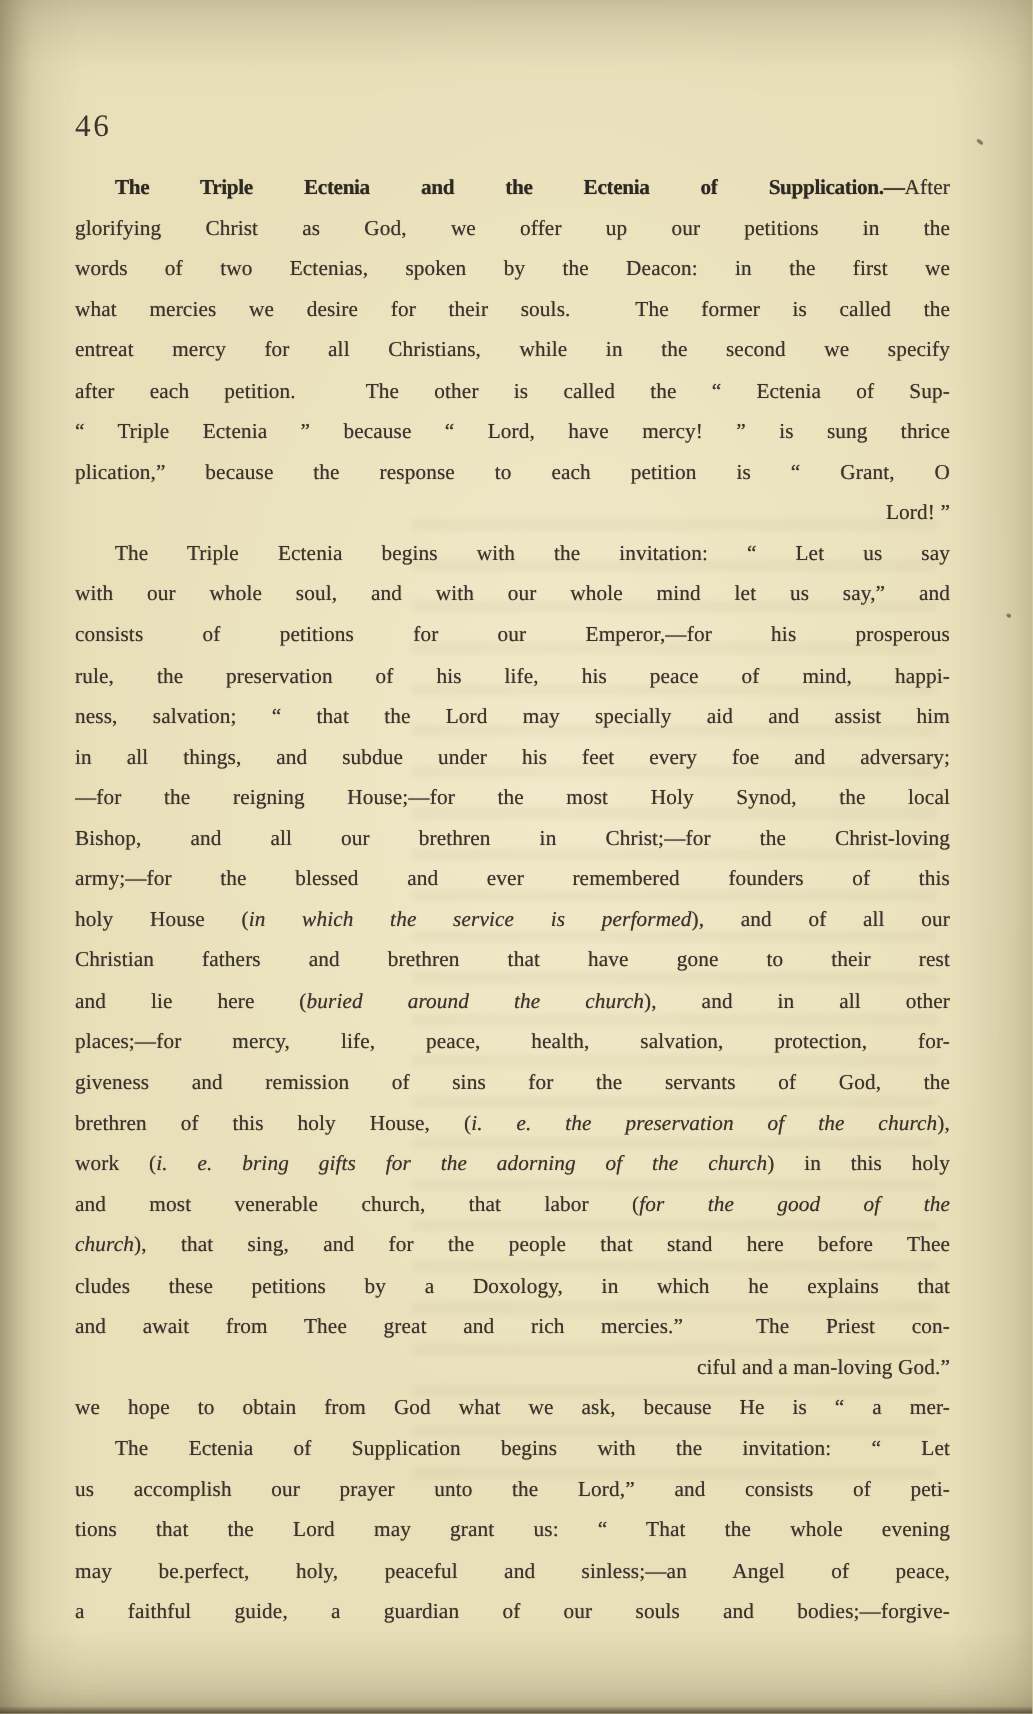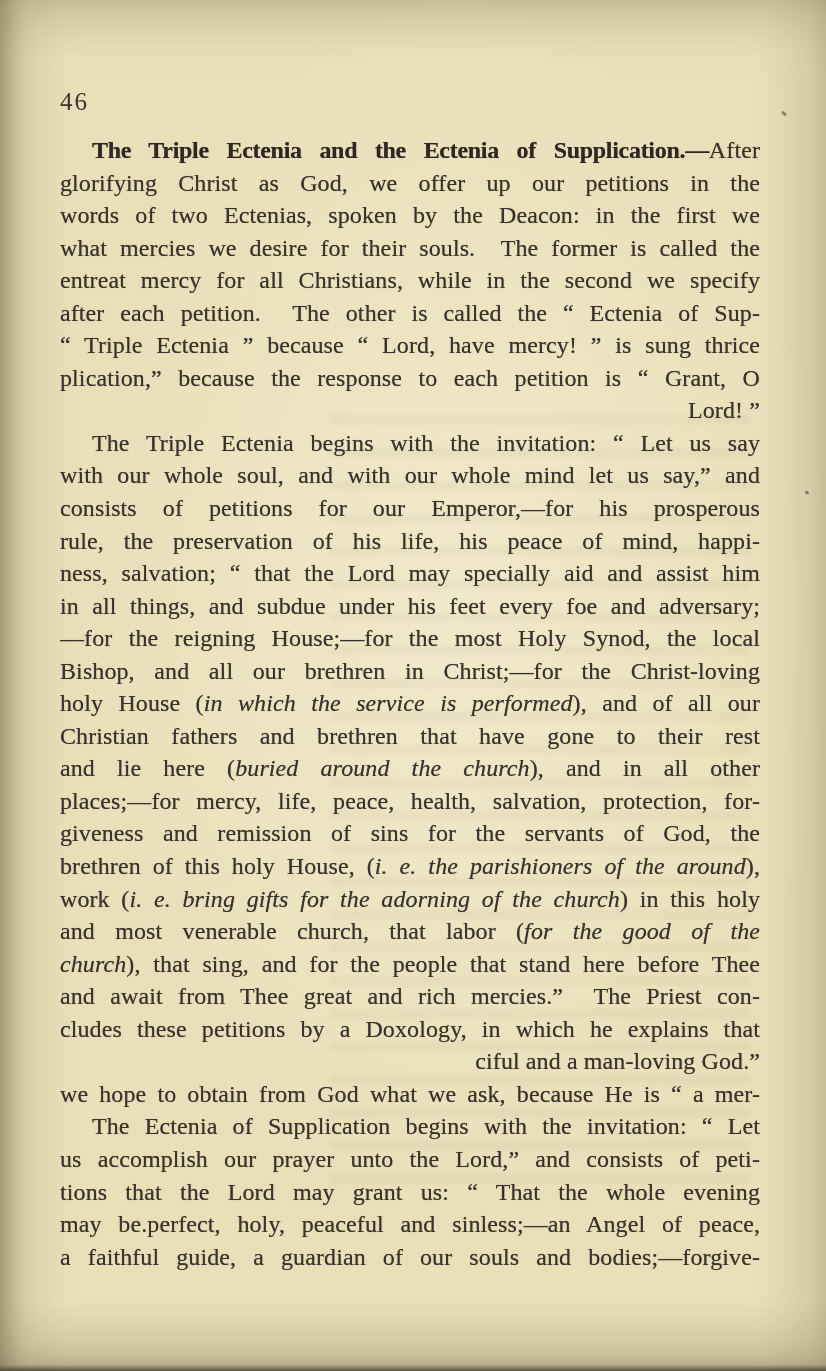--- a/index.html
+++ b/index.html
@@ -61,21 +61,21 @@
     width: 700px;
     font-size: 25px;
     letter-spacing: 2px;
     color: #3c352c;
   }
   .body-text {
     position: absolute;
     left: 60px;
     top: 134px;
     width: 700px;
-    font-size: 24px;
+    font-size: 17px;
     letter-spacing: 0.1px;
     text-shadow: 0 0 0.7px rgba(58,51,43,0.65);
   }
   .line {
     height: 32.55px;
     line-height: 32.55px;
     overflow: hidden;
     text-align: justify;
     white-space: normal;
   }
@@ -111,31 +111,32 @@
       <div class="line"><span class="seg-normal">plication,” because the response to each petition is “ Grant, O</span></div>
       <div class="line nj"><span class="seg-normal">Lord! ”</span></div>
       <div class="line ind"><span class="seg-normal">The Triple Ectenia begins with the invitation: “ Let us say</span></div>
       <div class="line"><span class="seg-normal">with our whole soul, and with our whole mind let us say,” and</span></div>
       <div class="line"><span class="seg-normal">consists of petitions for our Emperor,—for his prosperous</span></div>
       <div class="line"><span class="seg-normal">rule, the preservation of his life, his peace of mind, happi-</span></div>
       <div class="line"><span class="seg-normal">ness, salvation; “ that the Lord may specially aid and assist him</span></div>
       <div class="line"><span class="seg-normal">in all things, and subdue under his feet every foe and adversary;</span></div>
       <div class="line"><span class="seg-normal">—for the reigning House;—for the most Holy Synod, the local</span></div>
       <div class="line"><span class="seg-normal">Bishop, and all our brethren in Christ;—for the Christ-loving</span></div>
+      <div class="line"><span class="seg-normal">army;—for the blessed and ever remembered founders of this</span></div>
       <div class="line"><span class="seg-normal">holy House (</span><span class="seg-italic">in which the service is performed</span><span class="seg-normal">), and of all our</span></div>
       <div class="line"><span class="seg-normal">Christian fathers and brethren that have gone to their rest</span></div>
       <div class="line"><span class="seg-normal">and lie here (</span><span class="seg-italic">buried around the church</span><span class="seg-normal">), and in all other</span></div>
       <div class="line"><span class="seg-normal">places;—for mercy, life, peace, health, salvation, protection, for-</span></div>
       <div class="line"><span class="seg-normal">giveness and remission of sins for the servants of God, the</span></div>
-      <div class="line"><span class="seg-normal">brethren of this holy House, (</span><span class="seg-italic">i. e. the parishioners of the around</span><span class="seg-normal">),</span></div>
+      <div class="line"><span class="seg-normal">brethren of this holy House, (</span><span class="seg-italic">i. e. the preservation of the church</span><span class="seg-normal">),</span></div>
       <div class="line"><span class="seg-normal">work (</span><span class="seg-italic">i. e. bring gifts for the adorning of the church</span><span class="seg-normal">) in this holy</span></div>
       <div class="line"><span class="seg-normal">and most venerable church, that labor (</span><span class="seg-italic">for the good of the</span></div>
       <div class="line"><span class="seg-italic">church</span><span class="seg-normal">), that sing, and for the people that stand here before Thee</span></div>
+      <div class="line"><span class="seg-normal">cludes these petitions by a Doxology, in which he explains that</span></div>
       <div class="line"><span class="seg-normal">and await from Thee great and rich mercies.”&nbsp; The Priest con-</span></div>
-      <div class="line"><span class="seg-normal">cludes these petitions by a Doxology, in which he explains that</span></div>
       <div class="line nj"><span class="seg-normal">ciful and a man-loving God.”</span></div>
       <div class="line"><span class="seg-normal">we hope to obtain from God what we ask, because He is “ a mer-</span></div>
       <div class="line ind"><span class="seg-normal">The Ectenia of Supplication begins with the invitation: “ Let</span></div>
       <div class="line"><span class="seg-normal">us accomplish our prayer unto the Lord,” and consists of peti-</span></div>
       <div class="line"><span class="seg-normal">tions that the Lord may grant us: “ That the whole evening</span></div>
       <div class="line"><span class="seg-normal">may be.perfect, holy, peaceful and sinless;—an Angel of peace,</span></div>
       <div class="line"><span class="seg-normal">a faithful guide, a guardian of our souls and bodies;—forgive-</span></div>
     </div>
   <div class="speck s1"></div>
   <div class="speck s2"></div>

